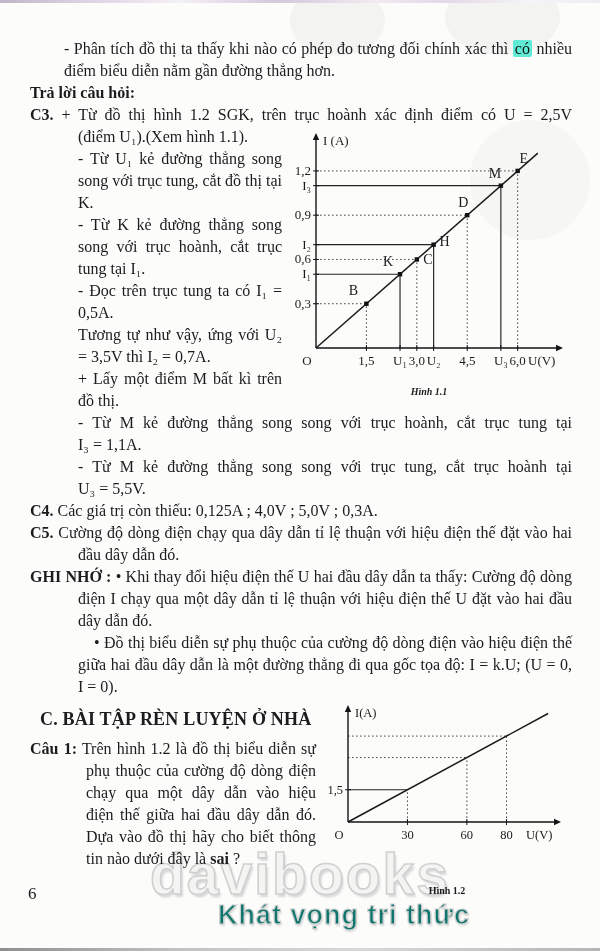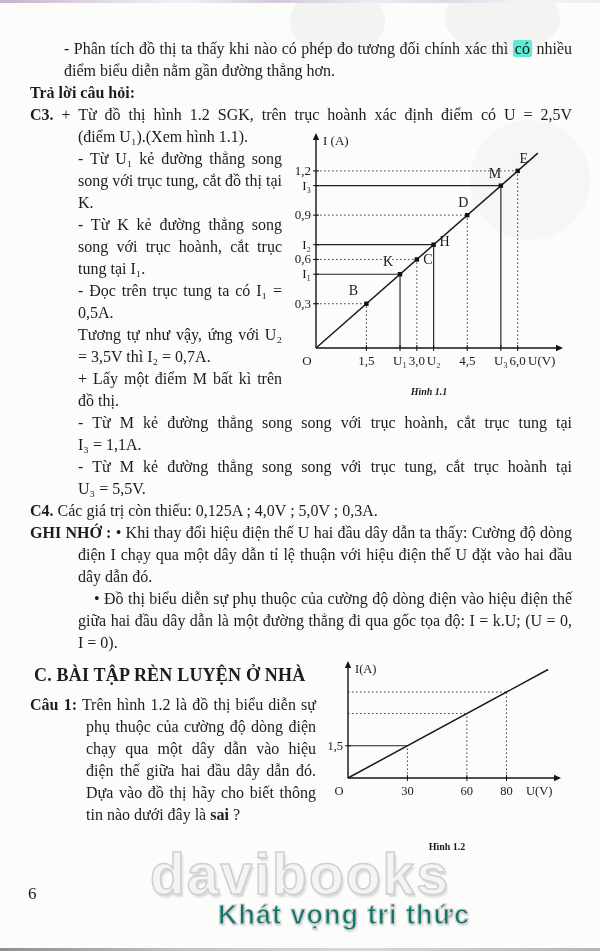--- a/index.html
+++ b/index.html
@@ -25,21 +25,21 @@
   .ml48{margin-left:48px;}
   .jlast{text-align-last:justify;}
   .bullet2{margin-left:48px;text-indent:16px;}
   figure{margin:0;}
   .fig11{float:right;width:286px;margin:2px 0 2px 4px;}
   .fig12{float:right;width:250px;margin:-6px 0 0 6px;}
   .figcap{text-align:center;font-size:10px;margin-top:1px;}
   .cap-i{font-style:italic;font-weight:600;}
   .cap-b{font-weight:bold;margin-top:32px;}
   .homework{margin-top:10px;}
-  .homework h3{margin:0 0 7px 4px;font-size:18px;line-height:23px;letter-spacing:.2px;}
+  .homework h3{margin:0 0 7px 10px;font-size:18px;line-height:23px;letter-spacing:.2px;}
   .cau1{padding-left:56px;text-indent:-56px;}
   .clear{clear:both;}
   .pageno{position:absolute;left:28px;top:884px;font-size:17px;z-index:2;}
   .watermark{position:absolute;left:90px;top:848px;width:420px;text-align:center;z-index:0;
              font-family:"Liberation Sans","DejaVu Sans",sans-serif;}
   .wm-brand{font-weight:bold;font-size:57px;line-height:52px;letter-spacing:2px;
             color:#f4f4f2;-webkit-text-stroke:1.6px #d0d0d0;text-shadow:2px 3px 2px #dadada;}
   .wm-tagline{font-weight:bold;font-size:27px;line-height:28px;letter-spacing:1px;padding-left:88px;
             color:#0f766e;-webkit-text-stroke:1.2px #cfcfcf;text-shadow:1px 2px 2px #dadada;margin-top:1px;}
 </style>
@@ -146,20 +146,22 @@
       <p class="ml48 jlast">- Từ M kẻ đường thẳng song song với trục hoành, cắt trục tung tại</p>
       <p class="ml48">I₃ = 1,1A.</p>
       <p class="ml48 jlast">- Từ M kẻ đường thẳng song song với trục tung, cắt trục hoành tại</p>
       <p class="ml48">U₃ = 5,5V.</p>
       <div class="clear"></div>
     </div>
 
     <p class="hang48"><b>C4.</b>
 <span>Các giá trị còn thiếu: 0,125A ; 4,0V ; 5,0V ; 0,3A.</span></p>
 
+    <p class="hang48"><b>C5.</b>
+<span>Cường độ dòng điện chạy qua dây dẫn tỉ lệ thuận với hiệu điện thế đặt vào hai đầu dây dẫn đó.</span></p>
 
     <div>
       <p class="hang48"><b>GHI NHỚ :</b>
 <span>• Khi thay đổi hiệu điện thế U hai đầu dây dẫn ta thấy: Cường độ dòng điện I chạy qua một dây dẫn tỉ lệ thuận với hiệu điện thế U đặt vào hai đầu dây dẫn đó.</span></p>
       <p class="bullet2">• Đồ thị biểu diễn sự phụ thuộc của cường độ dòng điện vào hiệu điện thế giữa hai đầu dây dẫn là một đường thẳng đi qua gốc tọa độ: I = k.U;   (U = 0, I = 0).</p>
     </div>
 
     <div class="homework">
       <figure class="fig12">
         <div><svg width="250" height="140">

